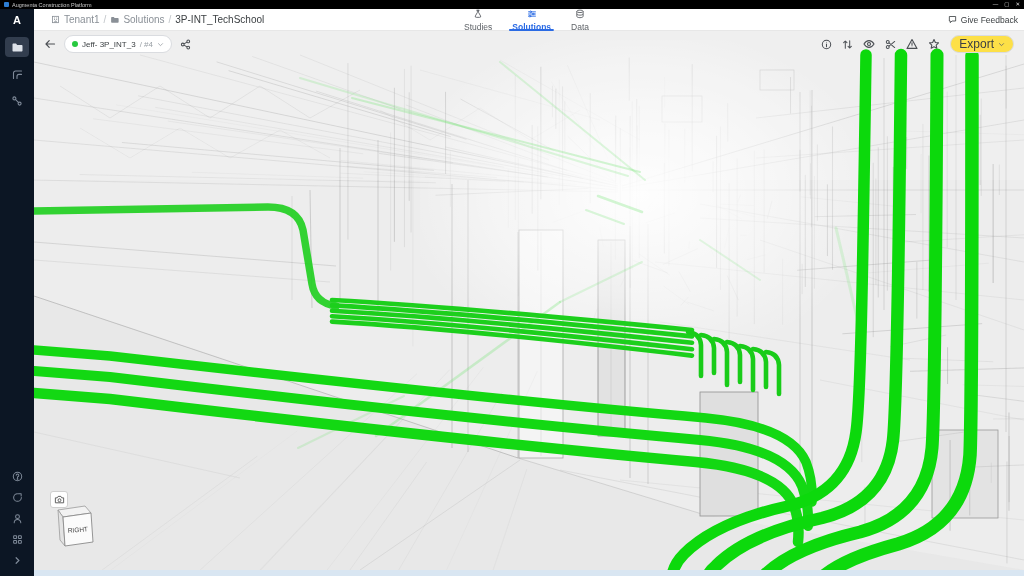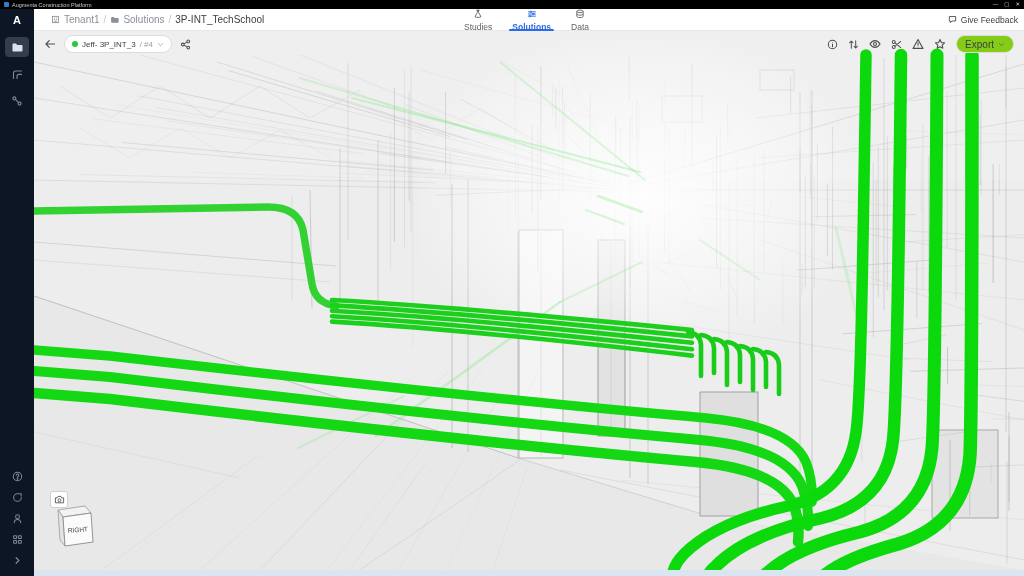--- a/index.html
+++ b/index.html
@@ -40,22 +40,22 @@
   .viewer{position:absolute;top:30px;left:34px;right:0;bottom:6px;background:#ededed;overflow:hidden;}
   .scene{position:absolute;inset:0;width:100%;height:100%;}
   .vtoolbar{position:absolute;top:5px;left:10px;display:flex;align-items:center;gap:8px;z-index:10;color:#4a4e53;}
   .pill{background:#fff;border:1px solid #dadce0;border-radius:9px;height:16px;display:flex;
     align-items:center;gap:4px;padding:0 7px;font-size:8px;color:#3c4043;cursor:pointer;}
   .pill .muted{color:#9aa0a6;}
   .dot{width:6px;height:6px;border-radius:50%;background:#27c93f;flex:none;}
   .iconbtn{cursor:pointer;display:flex;align-items:center;}
   .vtools-right{position:absolute;top:5px;right:10px;display:flex;align-items:center;gap:10px;
     z-index:10;color:#4a4e53;}
-  .export{background:#84cc16;border:1px solid #dadce0;border-radius:9px;height:16px;padding:0 8px;
-    font-size:10px;display:flex;align-items:center;gap:4px;color:#3c4043;cursor:pointer;}
+  .export{background:#fde047;border:1px solid #dadce0;border-radius:9px;height:16px;padding:0 8px;
+    font-size:12px;display:flex;align-items:center;gap:4px;color:#3c4043;cursor:pointer;}
   .cam-btn{position:absolute;left:16px;bottom:62px;width:16px;height:15px;background:#fff;
     border:1px solid #cfcfcf;border-radius:3px;display:flex;align-items:center;justify-content:center;
     z-index:10;color:#555;cursor:pointer;}
   .view-cube{position:absolute;left:21px;bottom:16px;z-index:10;cursor:pointer;}
   .bottom-strip{position:absolute;left:34px;right:0;bottom:0;height:6px;background:#d9e6f2;z-index:40;}
 </style>
 </head>
 <body>
 
 <div class="titlebar">

